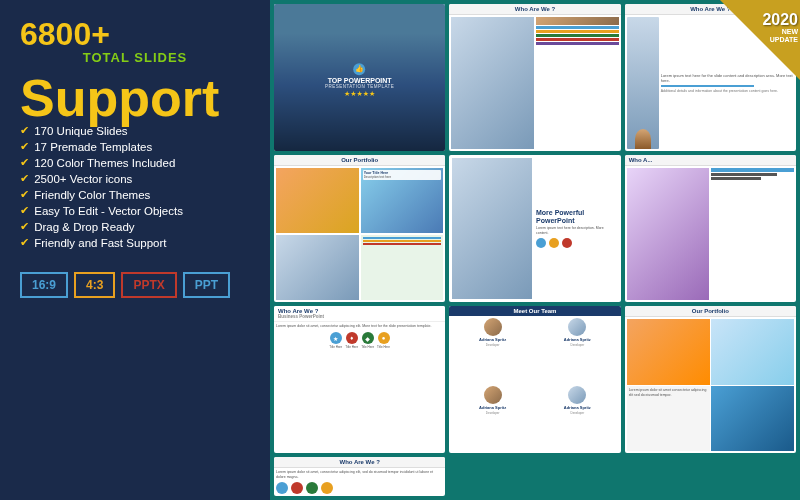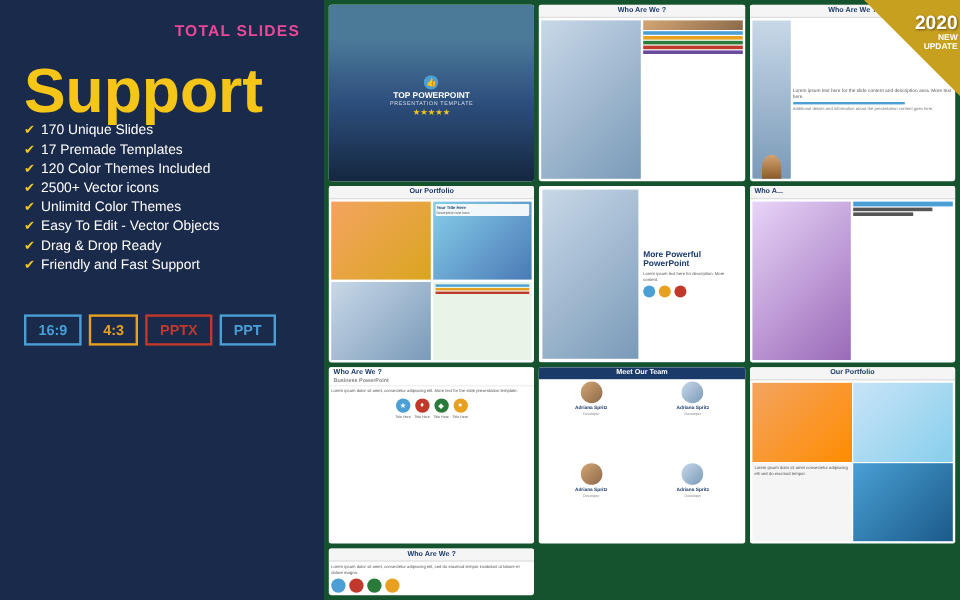--- a/index.html
+++ b/index.html
@@ -28,24 +28,24 @@
       font-size: 32px;
       font-weight: 900;
       color: #f5c518;
       line-height: 1;
       text-align: left;
     }
 
     .total-slides-label {
       font-size: 13px;
       font-weight: 700;
-      color: #ec4899;
+      color: #84cc16;
       letter-spacing: 1px;
-      margin-bottom: 17px;
-      text-align: right;
+      margin-bottom: 7px;
+      text-align: center;
     }
 
     .modern-title {
       font-size: 52px;
       font-weight: 900;
       color: #f5c518;
       line-height: 1;
       margin-bottom: 0;
     }
 
@@ -71,21 +71,21 @@
     }
 
     .check-icon {
       color: #f5c518;
       font-size: 11px;
     }
 
     .format-buttons {
       display: flex;
       gap: 6px;
-      margin-top: 18px;
+      margin-top: 6px;
     }
 
     .format-btn {
       padding: 4px 10px;
       border: 2px solid;
       font-size: 12px;
       font-weight: 700;
       cursor: pointer;
     }
 
@@ -103,21 +103,21 @@
 
     .btn-red {
       border-color: #c0392b;
       color: #c0392b;
       background: transparent;
     }
 
     
     .right-panel {
       flex: 1;
-      background: #14532d;
+      background: #0f766e;
       position: relative;
       overflow: hidden;
       display: grid;
       grid-template-columns: 1fr 1fr 1fr;
       grid-template-rows: 1fr 1fr 1fr;
       gap: 4px;
       padding: 4px;
     }
 
     
@@ -204,20 +204,21 @@
       font-weight: 900;
       text-align: right;
       transform: rotate(0deg);
       line-height: 1.2;
     }
   </style>
 </head>
 <body>
 
 <div class="left-panel">
+  <div class="total-slides-number">6800+</div>
   <div class="total-slides-label">TOTAL SLIDES</div>
   <div class="modern-title">Support</div>
 
   <ul class="features-list">
     <li>
       <span class="check-icon">✔</span>
       <span>170 Unique Slides</span>
     </li>
     <li>
       <span class="check-icon">✔</span>
@@ -226,21 +227,21 @@
     <li>
       <span class="check-icon">✔</span>
       <span>120 Color Themes Included</span>
     </li>
     <li>
       <span class="check-icon">✔</span>
       <span>2500+ Vector icons</span>
     </li>
     <li>
       <span class="check-icon">✔</span>
-      <span>Unlimitd Color Themes</span>
+      <span>Friendly Color Themes</span>
     </li>
     <li>
       <span class="check-icon">✔</span>
       <span>Easy To Edit - Vector Objects</span>
     </li>
     <li>
       <span class="check-icon">✔</span>
       <span>Drag &amp; Drop Ready</span>
     </li>
     <li>

